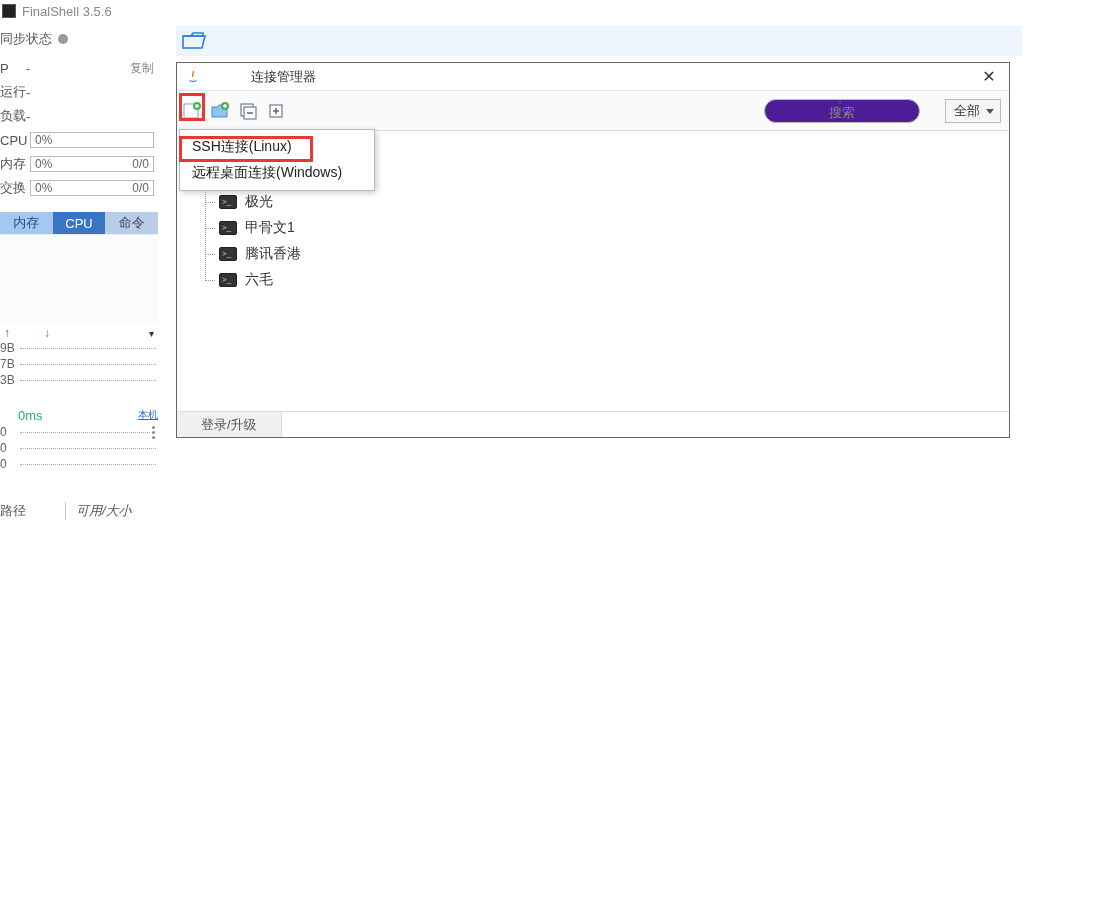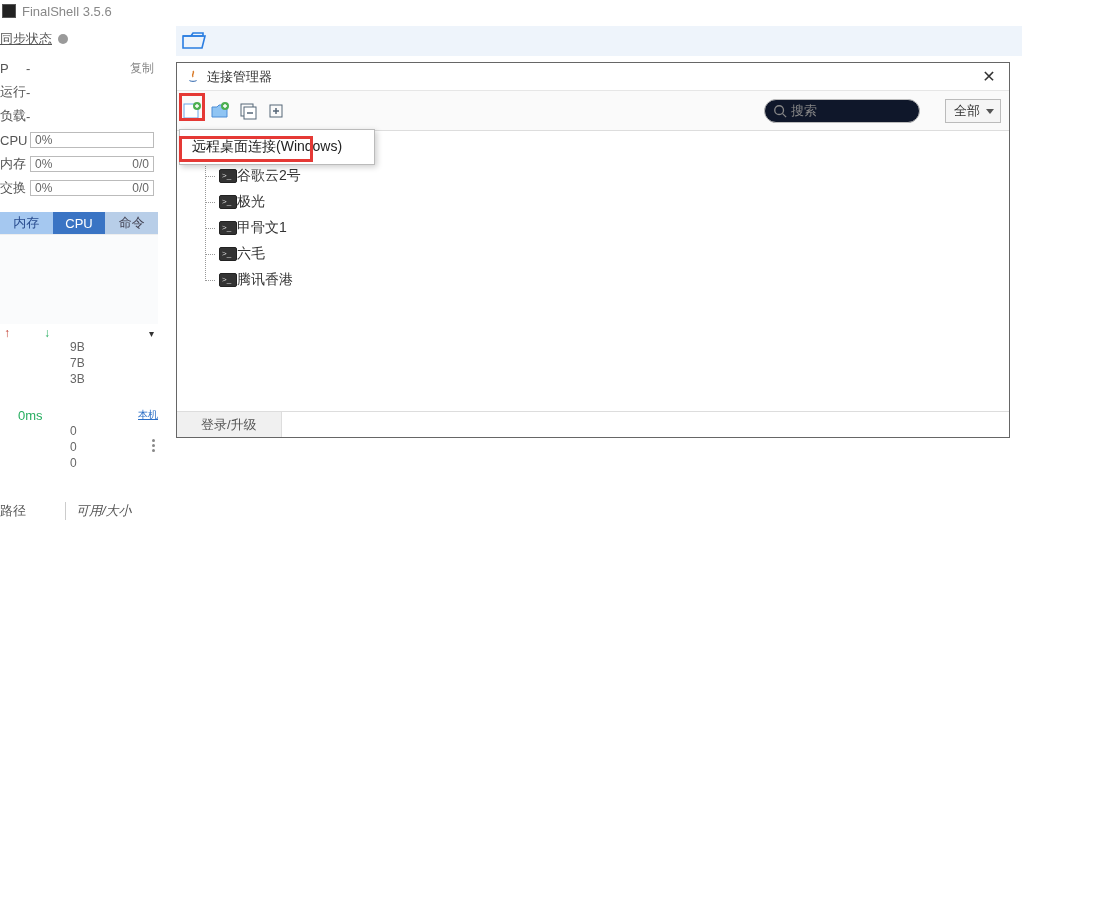--- a/index.html
+++ b/index.html
@@ -37,21 +37,20 @@
     padding: 4px 0 0 0;
     font-size: 13px;
     color: #555;
     border-right: 2px solid #fff;
   }
   .sync-row {
     display: flex; align-items: center;
     padding: 4px 0 8px 0;
     color: #555;
     gap: 6px;
-    text-decoration: underline;
   }
   .sync-dot {
     width: 10px; height: 10px;
     border-radius: 50%;
     background: #9a9a9a;
   }
   .kv-row {
     display: flex;
     align-items: center;
     height: 24px;
@@ -106,21 +105,20 @@
   }
   .arrow-up { color: #c0392b; font-size: 12px; font-weight: bold; }
   .arrow-down { color: #27ae60; font-size: 12px; font-weight: bold; }
   .caret { margin-left: auto; color: #333; font-size: 10px; }
   .dotted-row {
     display: flex;
     align-items: center;
     height: 16px;
     font-size: 12px;
     color: #666;
-    flex-direction: column;
   }
   .dotted-row .lbl { width: 18px; }
   .dotted-row .dots {
     flex: 1;
     border-bottom: 1px dotted #aaa;
     height: 1px;
     margin: 0 2px;
   }
   .ms-row {
     display: flex;
@@ -170,20 +168,21 @@
     margin-top: 6px;
     position: relative;
   }
   .conn-titlebar {
     height: 28px;
     display: flex;
     align-items: center;
     padding: 0 8px;
     border-bottom: 1px solid #e6e6e6;
     background: #fff;
+    gap: 44px;
   }
   .java-icon {
     width: 16px; height: 16px;
     margin-right: 6px;
     display: inline-flex; align-items: center; justify-content: center;
   }
   .conn-title { color: #333; font-size: 13px; }
   .conn-close {
     margin-left: auto;
     font-size: 16px;
@@ -215,23 +214,24 @@
   }
   .search-box {
     margin-left: auto;
     width: 156px;
     height: 24px;
     border: 1px solid #bbb;
     border-radius: 12px;
     display: flex;
     align-items: center;
     padding: 0 8px;
-    background: #0f172a;
+    background: #4c1d95;
     color: #888;
     font-size: 13px;
+    flex-direction: column;
   }
   .search-box .mag {
     width: 14px; height: 14px;
     margin-right: 4px;
   }
   .filter-sel {
     margin-left: 25px;
     height: 24px;
     border: 1px solid #bbb;
     background: #f5f5f5;
@@ -338,21 +338,21 @@
     top: -22px;
     bottom: 12px;
     border-left: 1px dotted #999;
   }
   .tree-row {
     height: 26px;
     display: flex;
     align-items: center;
     position: relative;
     padding-left: 22px;
-    gap: 0;
+    gap: 8px;
     cursor: default;
   }
   .tree-row::before {
     content: "";
     position: absolute;
     left: 8px;
     top: 13px;
     width: 10px;
     border-top: 1px dotted #999;
   }
@@ -524,20 +524,21 @@
           <span>搜索</span>
         </div>
         <div class="filter-sel">
           <span>全部</span>
         </div>
       </div>
 
       <div class="ctx-menu">
         <div class="ctx-wrap">
           <div class="hl-box hl-ssh"></div>
+          <div class="ctx-item">SSH连接(Linux)</div>
           <div class="ctx-item">远程桌面连接(Windows)</div>
         </div>
       </div>
 
       <div class="conn-body">
         <div class="tree-col">
           <div class="tree-wrap">
             <div class="tree-row">
               <span class="term-icon"></span>
               <span>谷歌云2号</span>
@@ -545,25 +546,25 @@
             <div class="tree-row">
               <span class="term-icon"></span>
               <span>极光</span>
             </div>
             <div class="tree-row">
               <span class="term-icon"></span>
               <span>甲骨文1</span>
             </div>
             <div class="tree-row">
               <span class="term-icon"></span>
-              <span>六毛</span>
+              <span>腾讯香港</span>
             </div>
             <div class="tree-row">
               <span class="term-icon"></span>
-              <span>腾讯香港</span>
+              <span>六毛</span>
             </div>
           </div>
         </div>
       </div>
 
       <div class="bottom-bar">
         <div class="login-btn">登录/升级</div>
       </div>
     </div>
   </div>

